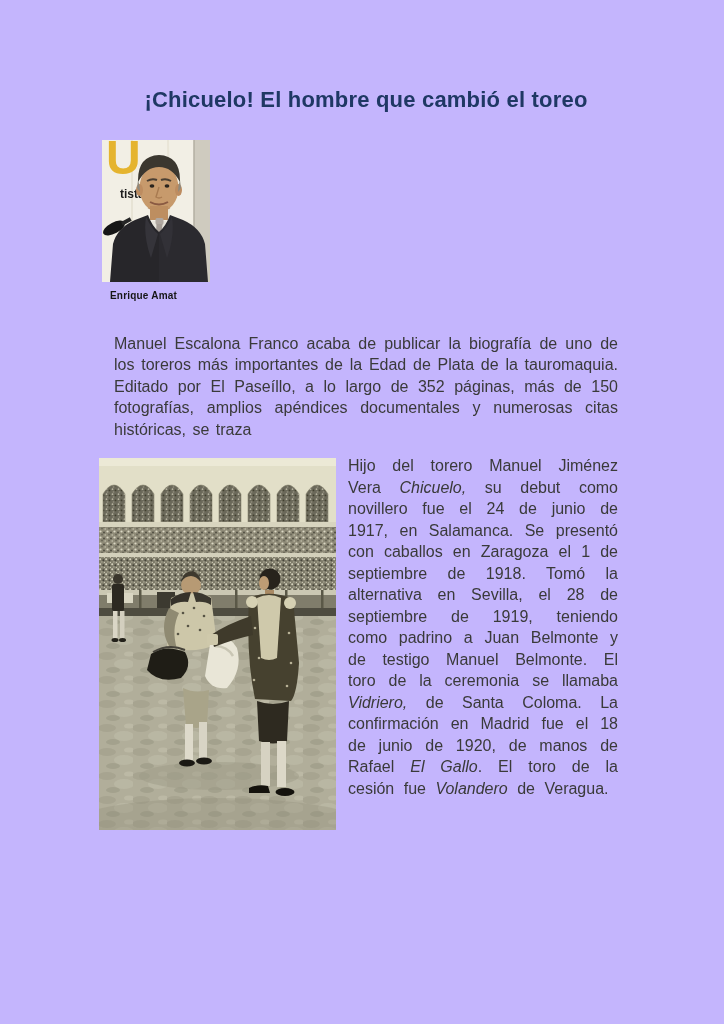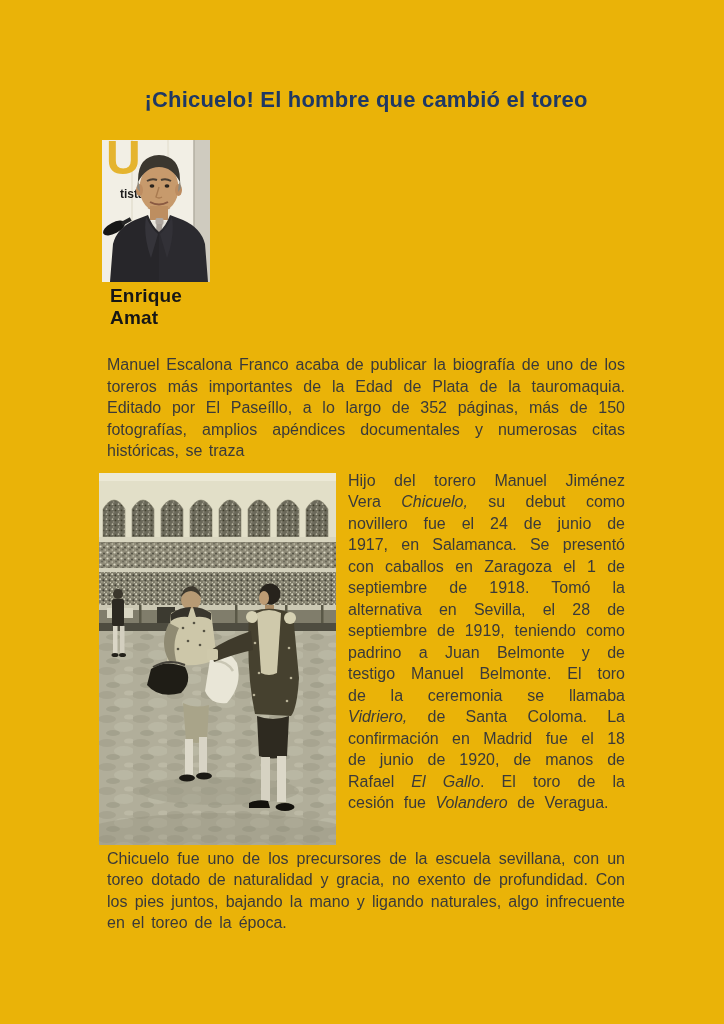--- a/index.html
+++ b/index.html
@@ -1,43 +1,43 @@
 <!DOCTYPE html>
 <html><head>
 <meta charset="utf-8">
 <style>
   html,body{margin:0;padding:0;background:#ffffff;}
   .page{
     position:relative;
     width:724px;height:1024px;
-    background:#eab308;
+    background:#c4b5fd;
     font-family:"Liberation Sans",sans-serif;
     overflow:hidden;
   }
   .content{
     position:absolute;left:99px;top:0;width:534px;
     color:#3a3a3a;font-size:16px;line-height:21.5px;
   }
   h1.doc-title{
     margin:0;padding-top:86px;
     text-align:center;
     color:#1f3864;
     font-size:22px;line-height:28px;font-weight:bold;
     letter-spacing:0.2px;
   }
   figure.author-figure{
     margin:26px 0 0 3px;padding:0;width:120px;
   }
   figure.author-figure svg{display:block;}
   .author-caption{
     margin:3px 0 4px 8px;
-    font-size:19px;font-weight:bold;color:#161616;
+    font-size:10px;font-weight:bold;color:#161616;
     letter-spacing:0.2px;
   }
-  p{margin:8px;}
+  p{margin:15px;}
   p.justify{text-align:justify;}
   p.intro{margin-top:26px;word-spacing:2px;}
   .wrap-section{margin-top:1px;}
   .wrap-section p{word-spacing:5px;text-align:justify;}
   svg.bullring{float:left;margin:3px 12px 3px 0;display:block;}
   p.closing{clear:both;margin-top:20px;word-spacing:2.5px;}
   i{}
 </style>
 </head>
 <body>
@@ -226,16 +226,15 @@
           <rect x="162" y="284" width="9" height="44" fill="#d6d2c2"></rect>
           <rect x="178" y="283" width="9" height="46" fill="#dcd8c8"></rect>
           <path d="M150,330 q9,-4 19,-2 l2,7 L150,335 Z" fill="#14120d"></path>
           <ellipse cx="186" cy="334" rx="9.5" ry="4" fill="#14120d"></ellipse>
         </g>
       </svg>
 
       <p><span>Hijo del torero Manuel Jiménez Vera </span><i>Chicuelo,</i><span> su debut como novillero fue el 24 de junio de 1917, en Salamanca. Se presentó con caballos en Zaragoza el 1 de septiembre de 1918. Tomó la alternativa en Sevilla, el 28 de septiembre de 1919, teniendo como padrino a Juan Belmonte y de testigo Manuel Belmonte. El toro de la ceremonia se llamaba </span><i>Vidriero,</i><span> de Santa Coloma. La confirmación en Madrid fue el 18 de junio de 1920, de manos de Rafael </span><i>El Gallo</i><span>. El toro de la cesión fue </span><i>Volandero</i><span> de Veragua.</span></p>
     </div>
 
-    <p class="justify closing"><span>Chicuelo fue uno de los precursores de la escuela sevillana, con un toreo dotado de naturalidad y gracia, no exento de profundidad. Con los pies juntos, bajando la mano y ligando naturales, algo infrecuente en el toreo de la época.</span></p>
 
   </div>
 </div>
 
 </body></html>

